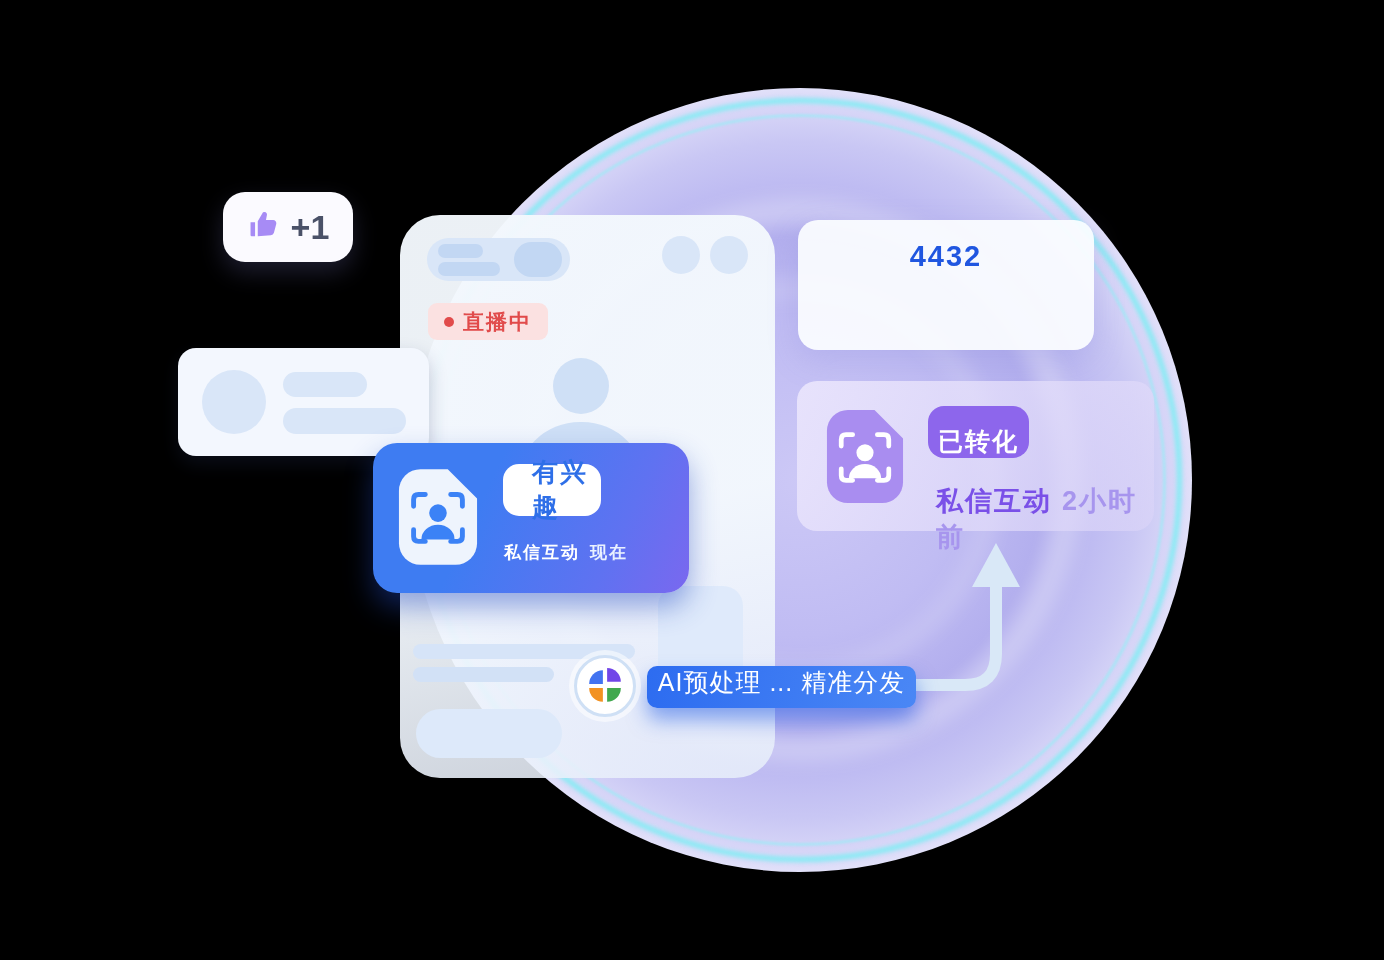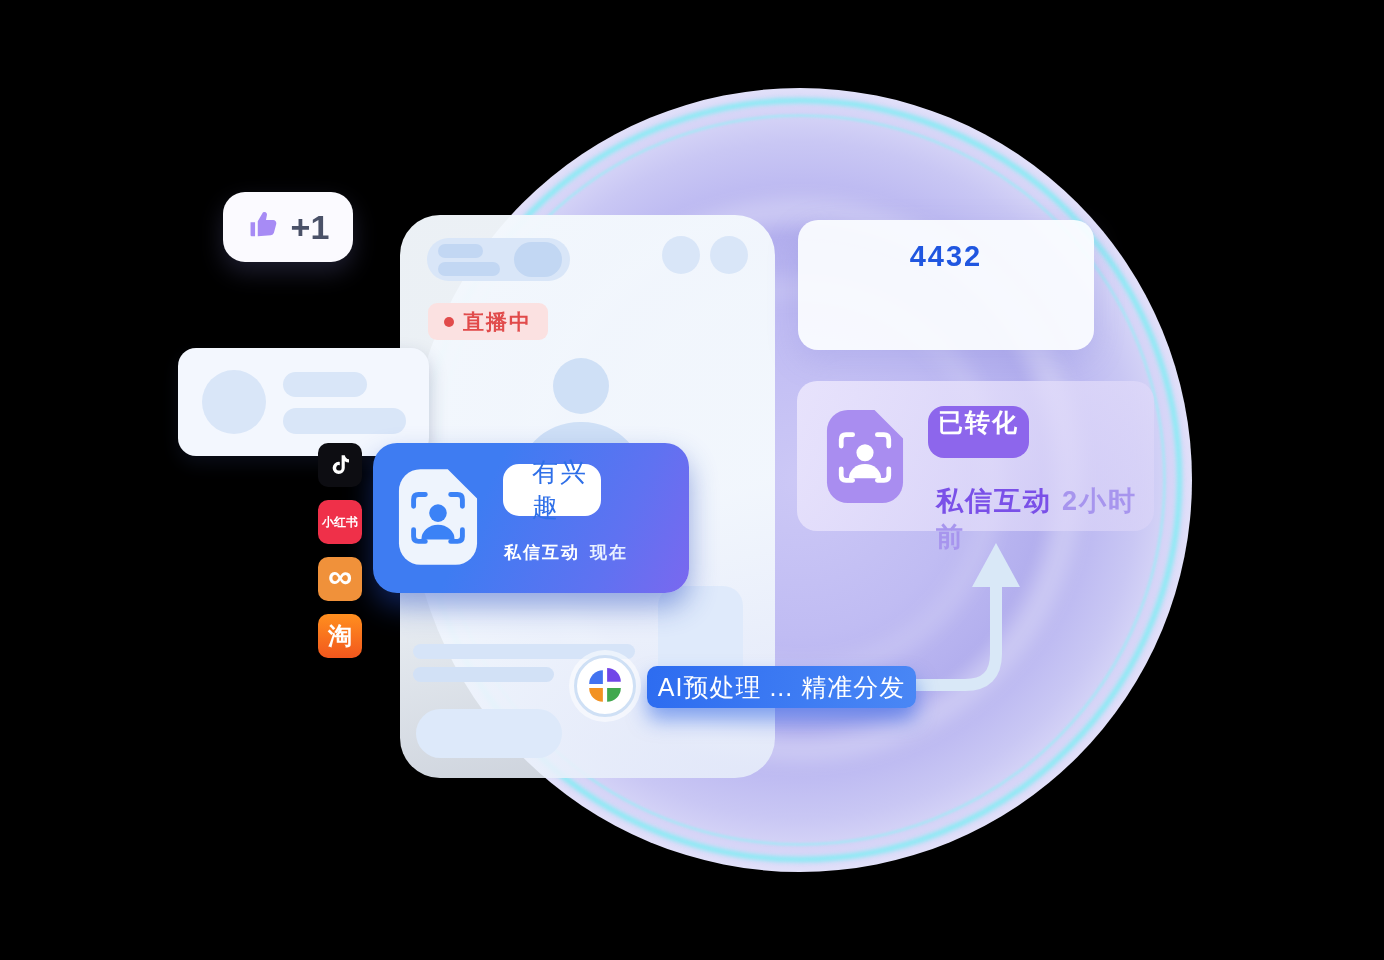--- a/index.html
+++ b/index.html
@@ -67,49 +67,49 @@
   .pf.infinity { background:#f0913a; font-size:34px; font-weight:bold; line-height:0; padding-bottom:6px; }
   .pf.taobao { background:linear-gradient(180deg,#ff8f1f,#f2571d); font-size:24px; font-weight:bold; }
 
   
   .interest-card { position:absolute; left:373px; top:443px; width:316px; height:150px; border-radius:24px;
     background:linear-gradient(115deg,#3e7cf2 35%, #5f72f1 75%, #7a68ef);
     z-index:4; box-shadow:0 14px 28px rgba(30,70,190,0.45); }
   .interest-card .tile { position:absolute; left:24px; top:24px; }
   .interest-card .badge { position:absolute; left:130px; top:21px; width:98px; height:52px; border-radius:16px;
     background:#ffffff; display:flex; align-items:center; justify-content:center;
-    color:#2e6fe8; font-size:26px; font-weight:normal; letter-spacing:2px;padding-left:29px; }
+    color:#2e6fe8; font-size:26px; font-weight:bold; letter-spacing:2px;padding-left:29px; }
   .interest-card .line { position:absolute; left:131px; top:98px; color:#ffffff; font-size:17px; font-weight:bold; letter-spacing:2px; }
   .interest-card .line .time { color:#eaf1ff; margin-left:10px; }
 
   
   .stats-card { position:absolute; left:798px; top:220px; width:296px; height:130px; border-radius:20px;
     background:rgba(251,253,255,0.93); z-index:3; text-align:center;
     box-shadow:0 10px 30px rgba(140,140,220,0.25); }
   .stats-card .value { margin-top:20px; color:#2056e0; font-size:29px; font-weight:bold; letter-spacing:2px; }
   .stats-card .label { margin-top:12px; color:#6f9ef0; font-size:22px; letter-spacing:3px; }
 
   
   .converted-card { position:absolute; left:797px; top:381px; width:357px; height:150px; border-radius:20px;
     background:linear-gradient(125deg, rgba(236,231,253,0.88), rgba(219,212,248,0.62));
     z-index:3; }
   .converted-card .tile { position:absolute; left:26px; top:27px; }
   .converted-card .badge { position:absolute; left:131px; top:25px; width:101px; height:52px; border-radius:16px;
-    background:#8d66ec; display:flex; align-items:flex-start; justify-content:center;
+    background:#8d66ec; display:flex; align-items:flex-end; justify-content:center;
     color:#fff; font-size:25px; font-weight:bold; letter-spacing:2px; }
   .converted-card .line { position:absolute; left:131px; top:102px; font-size:27px; font-weight:bold; letter-spacing:2px; color:#7a50e8;margin-left:8px; }
   .converted-card .line .time { color:#a795ee; margin-left:10px; font-weight:bold; }
 
   
   .flow-arrow { position:absolute; left:910px; top:535px; z-index:3; }
 
   
   .ai-badge { position:absolute; left:647px; top:666px; width:269px; height:42px; border-radius:10px;
     background:linear-gradient(100deg,#2d6cf0,#4a87f5); z-index:6;
-    display:flex; align-items:center; justify-content:center;
+    display:flex; align-items:flex-start; justify-content:center;
     color:#fff; font-size:25px; letter-spacing:1px;
     box-shadow:0 12px 20px rgba(45,100,230,0.55); }
   .pinwheel-wrap { position:absolute; left:574px; top:655px; width:62px; height:62px; border-radius:50%;
     background:#fff; border:3px solid #cfe0f5; z-index:6;
     display:flex; align-items:center; justify-content:center;
     box-shadow:0 0 0 5px rgba(255,255,255,0.55); }
 </style>
 </head>
 <body>
 
@@ -150,36 +150,20 @@
     </span>
     <span class="num">+1</span>
   </div>
 
   <div class="comment-card">
     <div class="avatar"></div>
     <div class="l1"></div>
     <div class="l2"></div>
   </div>
 
-  <div class="platforms">
-    <div class="pf douyin">
-      <svg width="26" height="26" viewBox="0 0 24 24" fill="#ffffff">
-        <path d="M16.4 3c.4 2 1.8 3.5 3.9 3.8v2.9c-1.5 0-2.8-.4-3.9-1.2v6.2a5.6 5.6 0 1 1-5.6-5.6c.3 0 .6 0 1 .1v3.1a2.5 2.5 0 1 0 1.7 2.4V3z"></path>
-      </svg>
-    </div>
-    <div class="pf xhs">
-      <span>小红书</span>
-    </div>
-    <div class="pf infinity">
-      <span>∞</span>
-    </div>
-    <div class="pf taobao">
-      <span>淘</span>
-    </div>
-  </div>
 
   <div class="interest-card">
     <span class="tile">
       <svg width="82" height="100" viewBox="0 0 84 102">
         <path fill="#eef4fd" d="M24 2 H52 L82 32 V78 A22 22 0 0 1 60 100 H24 A22 22 0 0 1 2 78 V24 A22 22 0 0 1 24 2 Z"></path>
         <circle cx="42" cy="47" r="9" fill="#3b82f6"></circle>
         <path d="M25 74 a17 15 0 0 1 34 0 Z" fill="#3b82f6"></path>
         <g stroke="#3b82f6" stroke-width="5" fill="none" stroke-linecap="round">
           <path d="M17 40 v-7 q0-5 5-5 h7"></path>
           <path d="M55 28 h7 q5 0 5 5 v7"></path>

